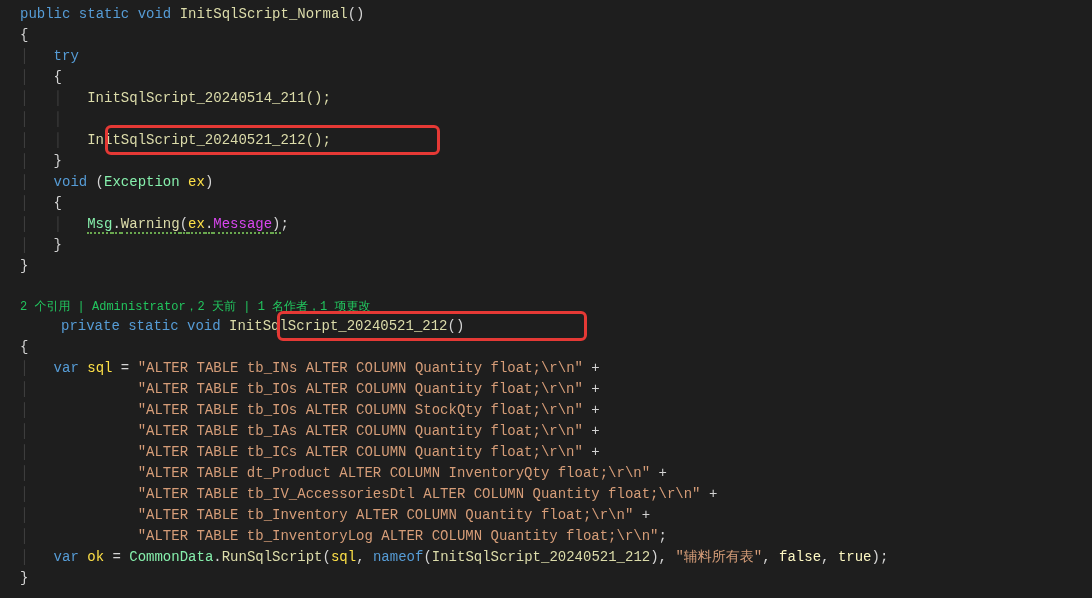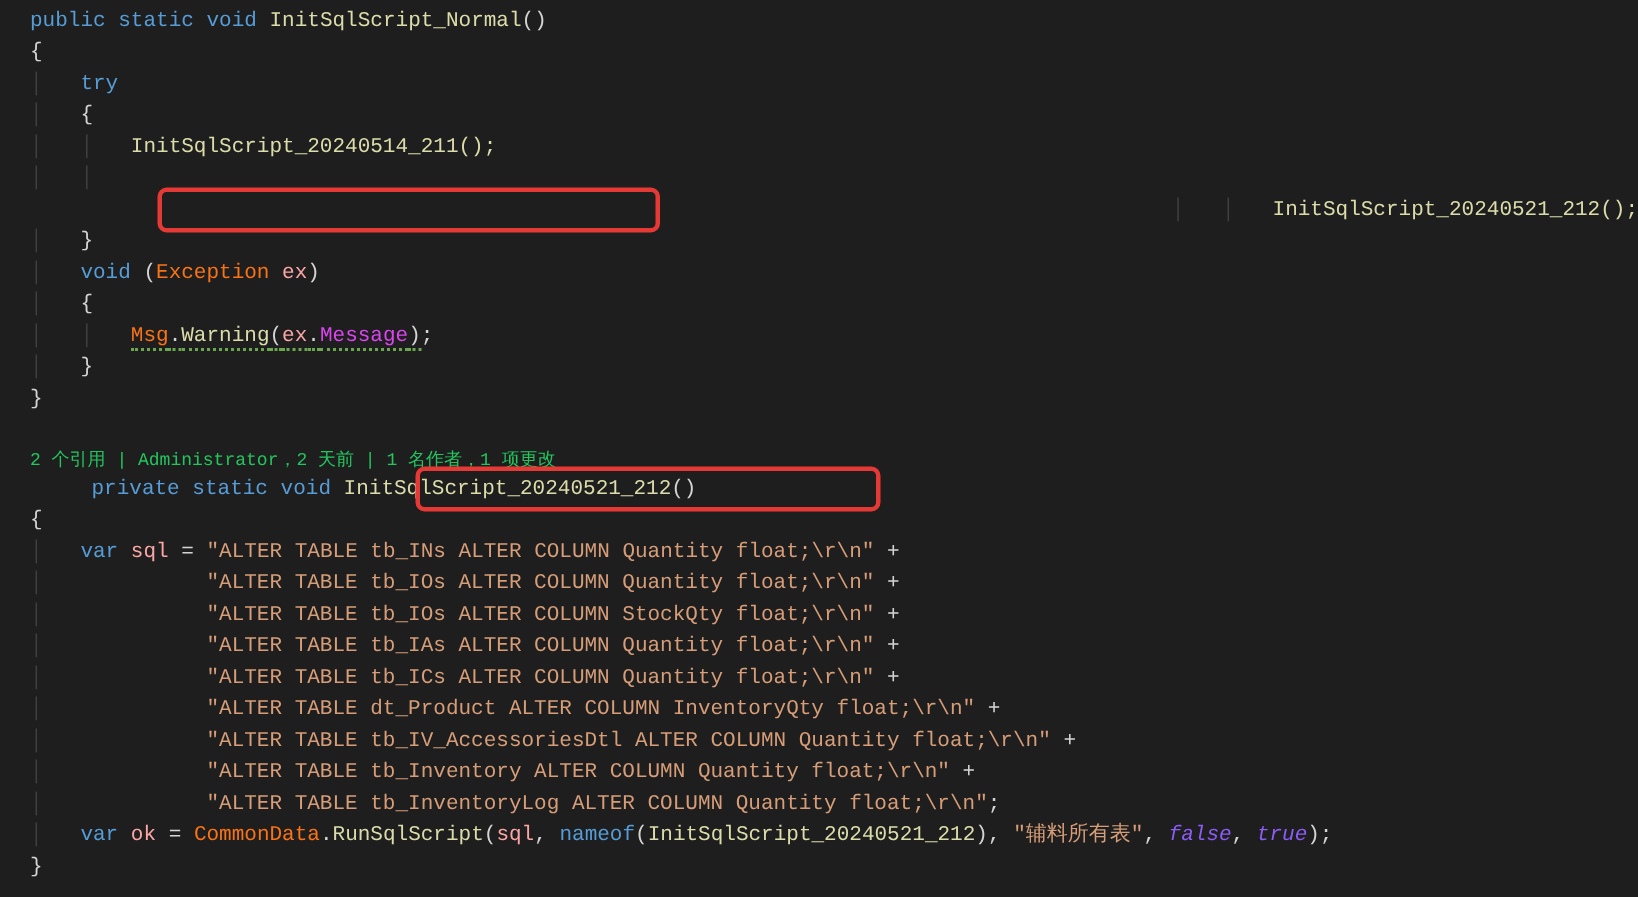--- a/index.html
+++ b/index.html
@@ -9,47 +9,47 @@
   font-family: Consolas, 'Courier New', monospace;
   font-size: 14px;
   line-height: 21px;
   padding: 4px 0 4px 20px;
   width: 1092px;
   height: 598px;
   overflow: hidden;
 }
 .line { white-space: pre; position: relative; }
 .kw { color: #569cd6; }
-.type { color: #f97316; }
+.type { color: #86efac; }
 .method { color: #dcdcaa; font-family: Liberation Mono, monospace; }
-.var { color: #fca5a5; }
+.var { color: #fde047; }
 .prop { color: #d946ef; }
 .str { color: #d69d78; }
-.bool { color: #8b5cf6; font-style: italic; }
+.bool { color: #fef9c3; }
 .punc { color: #d4d4d4; }
 .codelens { color: #22c55e; font-size: 12px; line-height: 18px; }
 .guide { color: #404040; }
 .squiggle { border-bottom: 2px dotted #6aa84f; }
 .redbox {
   position: absolute;
   border: 3px solid #e53935;
   border-radius: 6px;
   pointer-events: none;
 }
 </style>
 </head>
 <body>
 
 <div class="line"><span class="kw">public</span> <span class="kw">static</span> <span class="kw">void</span> <span class="method">InitSqlScript_Normal</span><span class="punc">()</span></div>
 <div class="line">{</div>
 <div class="line"><span class="guide">│   </span><span class="kw">try</span></div>
 <div class="line"><span class="guide">│   </span>{</div>
 <div class="line"><span class="guide">│   │   </span><span class="method">InitSqlScript_20240514_211();</span></div>
 <div class="line"><span class="guide">│   │</span></div>
-<div class="line" style="position:relative;text-align:right;"><span class="guide">│   │   </span><span class="method">InitSqlScript_20240521_212();</span><div class="redbox" style="left:85px; top:-5px; width:335px; height:30px;"></div></div>
+<div class="line" style="position:relative;"><span class="guide">│   │   </span><span class="method">InitSqlScript_20240521_212();</span><div class="redbox" style="left:85px; top:-5px; width:335px; height:30px;"></div></div>
 <div class="line"><span class="guide">│   </span>}</div>
 <div class="line"><span class="guide">│   </span><span class="kw">void</span> (<span class="type">Exception</span> <span class="var">ex</span>)</div>
 <div class="line"><span class="guide">│   </span>{</div>
 <div class="line"><span class="guide">│   │   </span><span class="type squiggle">Msg</span><span class="squiggle">.</span><span class="method squiggle">Warning</span><span class="squiggle">(</span><span class="var squiggle">ex</span><span class="squiggle">.</span><span class="prop squiggle">Message</span><span class="squiggle">)</span>;</div>
 <div class="line"><span class="guide">│   </span>}</div>
 <div class="line">}</div>
 <div class="line"> </div>
 <div class="line codelens">2 个引用 | Administrator，2 天前 | 1 名作者，1 项更改</div>
 <div class="line" style="position:relative;margin-left:41px;"><span class="kw">private</span> <span class="kw">static</span> <span class="kw">void</span> <span class="method">InitSqlScript_20240521_212</span><span class="punc">()</span><div class="redbox" style="left:216px; top:-5px; width:310px; height:30px;"></div></div>
 <div class="line">{</div>

